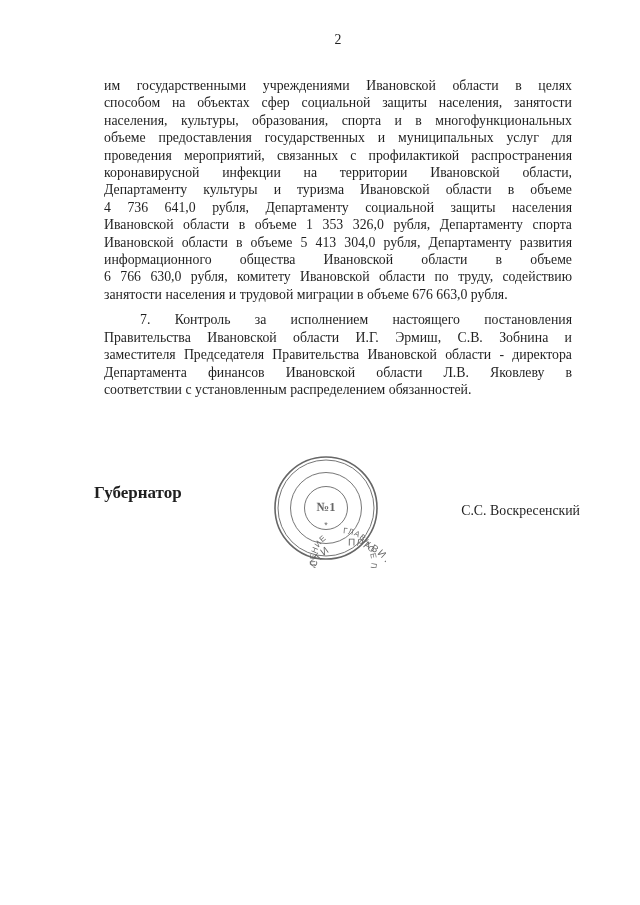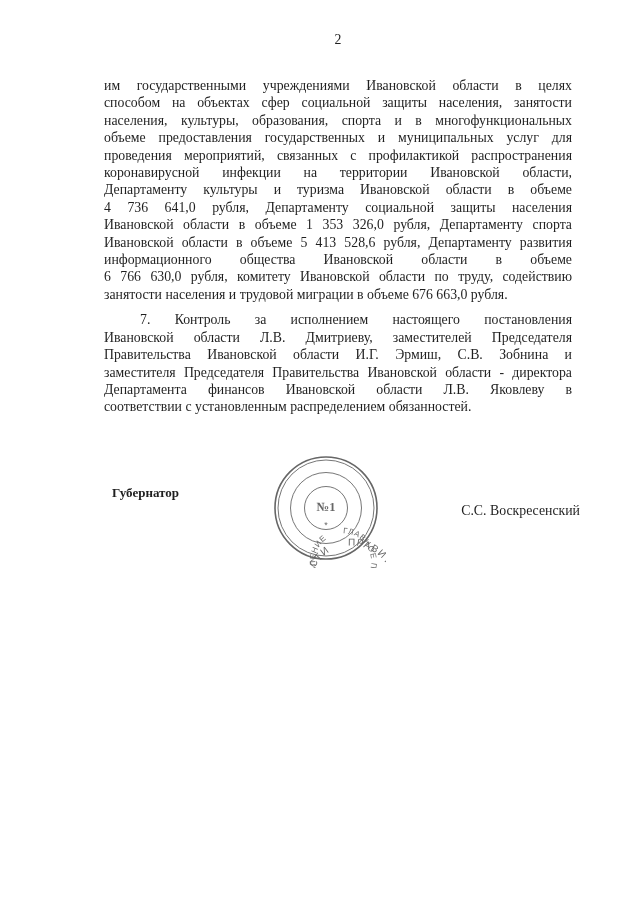--- a/index.html
+++ b/index.html
@@ -41,24 +41,24 @@
     white-space: normal;
   }
   .line.last {
     text-align-last: left;
     -moz-text-align-last: left;
   }
   .line.indent { text-indent: 36px; }
   .signature-block {
     position: absolute;
     top: 484px;
-    left: 112px;
+    left: 94px;
     width: 484px;
     font-weight: bold;
-    font-size: 13px;
+    font-size: 17px;
     line-height: 18px;
   }
   .signatory-name {
     position: absolute;
     top: 502px;
     left: 96px;
     width: 484px;
     text-align: right;
     font-weight: normal;
     font-size: 13.8px;
@@ -106,28 +106,27 @@
       <div class="paragraph">
         <div class="line">им государственными учреждениями Ивановской области в целях</div>
         <div class="line">способом на объектах сфер социальной защиты населения, занятости</div>
         <div class="line">населения, культуры, образования, спорта и в многофункциональных</div>
         <div class="line">объеме предоставления государственных и муниципальных услуг для</div>
         <div class="line">проведения мероприятий, связанных с профилактикой распространения</div>
         <div class="line">коронавирусной инфекции на территории Ивановской области,</div>
         <div class="line">Департаменту культуры и туризма Ивановской области в объеме</div>
         <div class="line">4 736 641,0 рубля, Департаменту социальной защиты населения</div>
         <div class="line">Ивановской области в объеме 1 353 326,0 рубля, Департаменту спорта</div>
-        <div class="line">Ивановской области в объеме 5 413 528,6 рубля, Департаменту развития</div>
+        <div class="line">Ивановской области в объеме 5 413 304,0 рубля, Департаменту развития</div>
         <div class="line">информационного общества Ивановской области в объеме</div>
         <div class="line">6 766 630,0 рубля, комитету Ивановской области по труду, содействию</div>
         <div class="line last">занятости населения и трудовой миграции в объеме 676 663,0 рубля.</div>
       </div>
       <div class="paragraph">
         <div class="line indent">7. Контроль за исполнением настоящего постановления</div>
-        <div class="line">Ивановской области Л.В. Дмитриеву, заместителей Председателя</div>
         <div class="line">Правительства Ивановской области И.Г. Эрмиш, С.В. Зобнина и</div>
         <div class="line">заместителя Председателя Правительства Ивановской области - директора</div>
         <div class="line">Департамента финансов Ивановской области Л.В. Яковлеву в</div>
         <div class="line last">соответствии с установленным распределением обязанностей.</div>
       </div>
     </div>
 
   <div class="signature-block">
     <div>Губернатор</div>
   </div>

